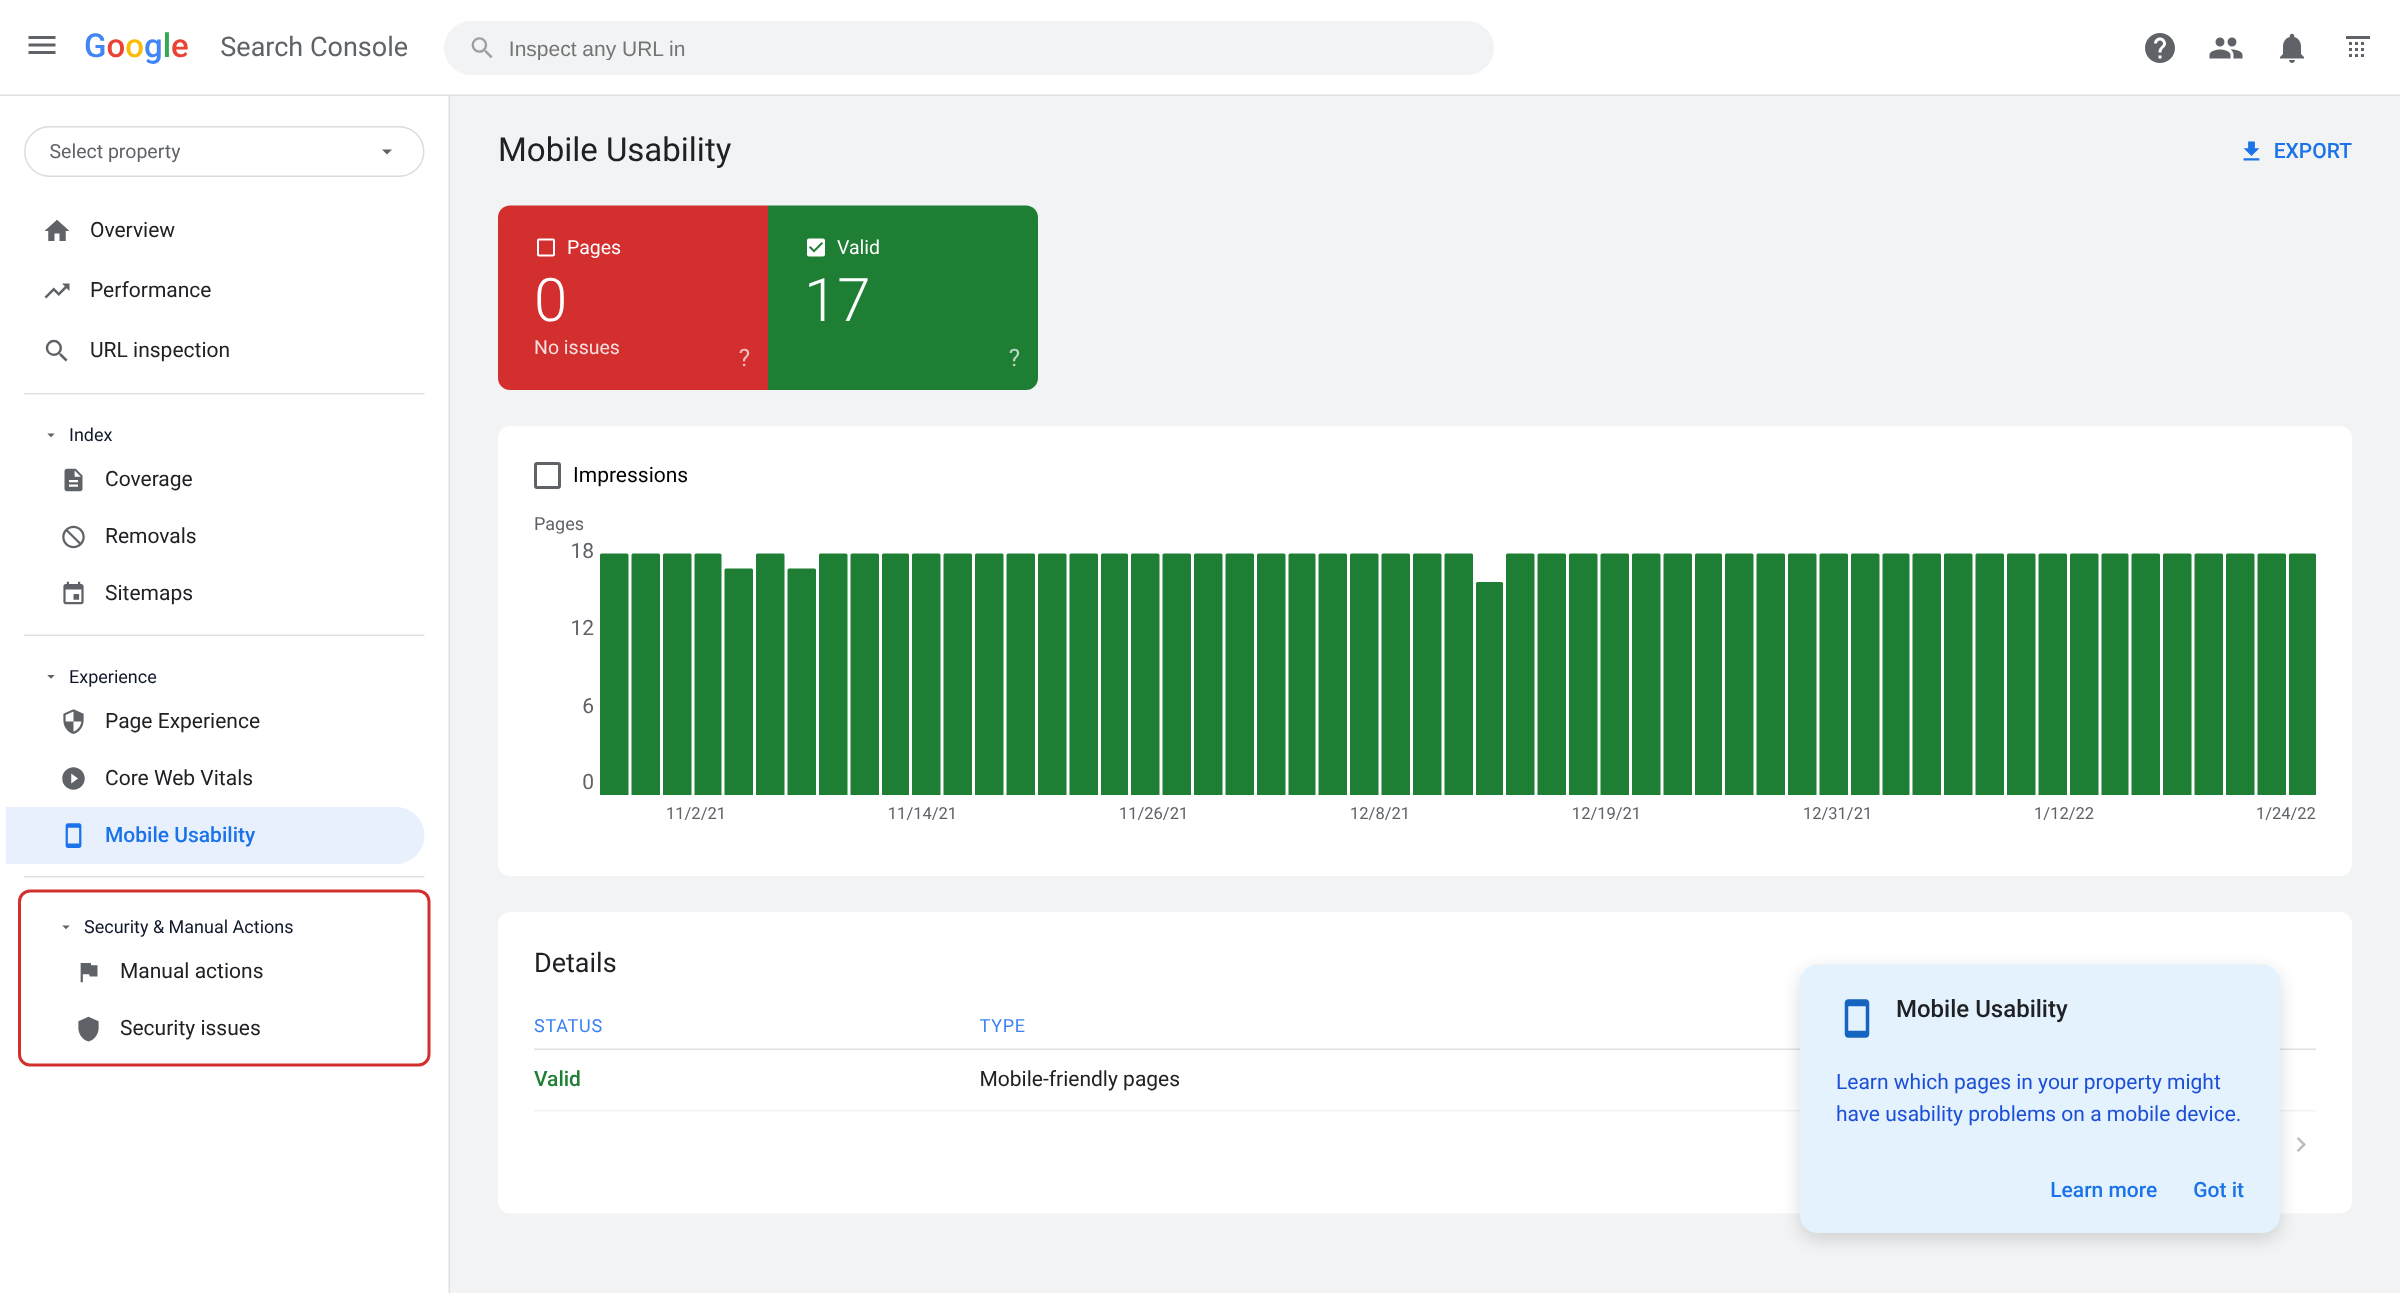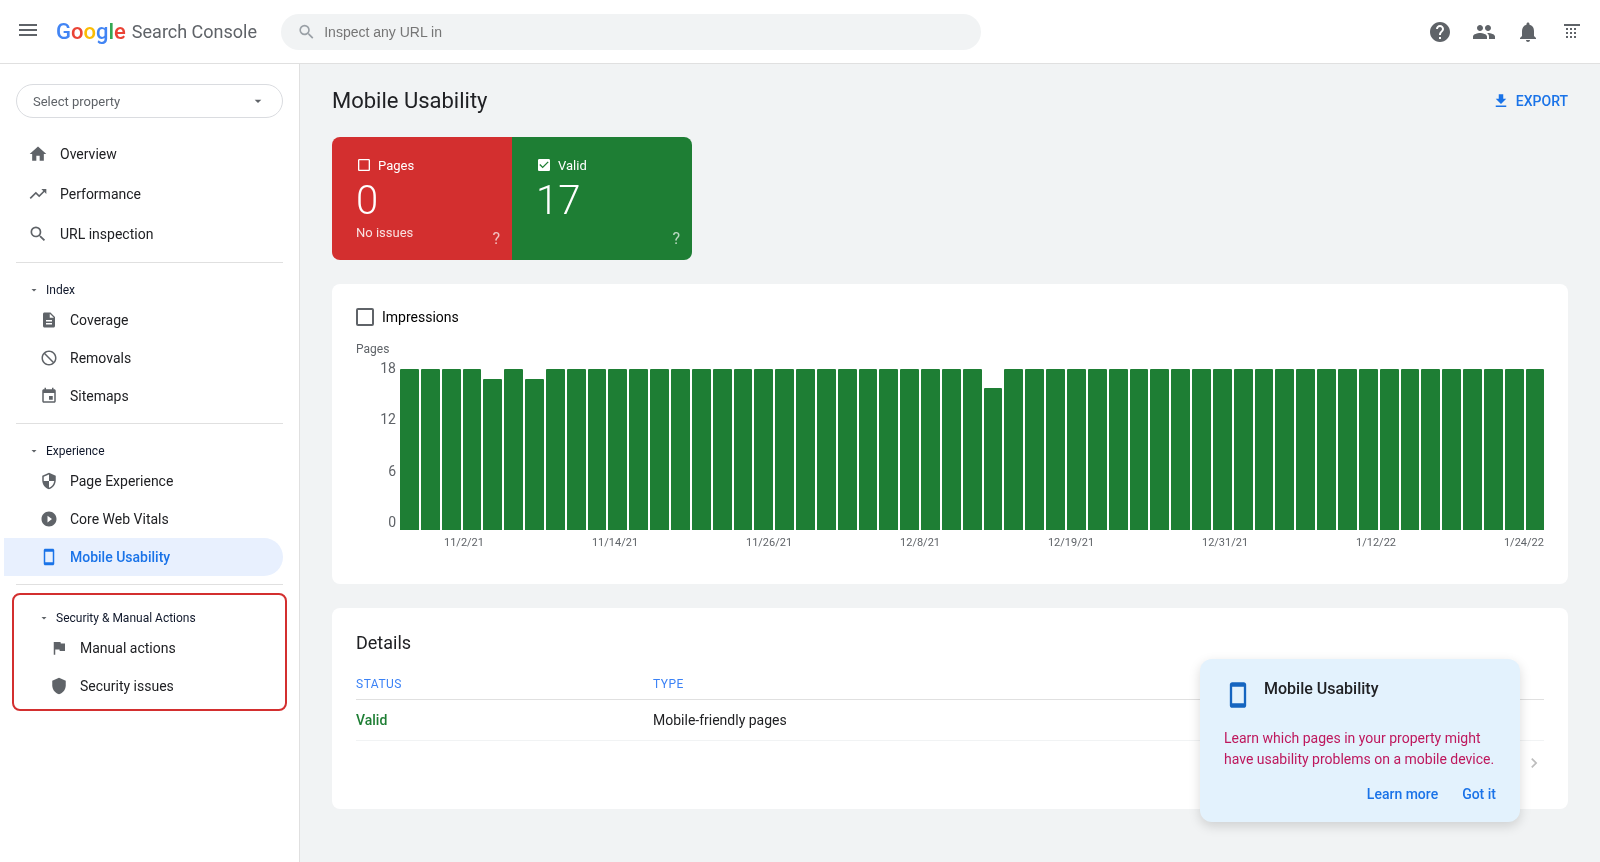--- a/index.html
+++ b/index.html
@@ -5,21 +5,21 @@
     * { box-sizing: border-box; margin: 0; padding: 0; }
     body { font-family: 'Google Sans', Roboto, Arial, sans-serif; background: #f1f3f4; display: flex; flex-direction: column; height: 862px; overflow: hidden; }
 
     
     .header {
       display: flex; align-items: center; background: #fff;
       padding: 0 16px; height: 64px; border-bottom: 1px solid #e0e0e0;
       position: fixed; top: 0; left: 0; right: 0; z-index: 100;
     }
     .header-menu-icon { margin-right: 16px; cursor: pointer; }
-    .logo { display: flex; align-items: center; gap: 6px; margin-right: 24px; }
+    .logo { display: flex; align-items: center; gap: 21px; margin-right: 24px; }
     .logo-text { font-size: 18px; color: #5f6368; white-space: nowrap; }
     .search-bar {
       flex: 1; max-width: 700px; background: #f1f3f4; border-radius: 24px;
       display: flex; align-items: center; padding: 8px 16px; gap: 8px;
     }
     .search-input { border: none; background: transparent; outline: none; font-size: 14px; color: #202124; width: 100%; }
     .header-icons { margin-left: auto; display: flex; align-items: center; gap: 20px; }
     .header-icon { width: 24px; height: 24px; cursor: pointer; color: #5f6368; }
 
     
@@ -125,23 +125,23 @@
     
     .tooltip-popup {
       position: fixed; bottom: 40px; right: 80px;
       background: #e3f2fd; border-radius: 12px; padding: 20px 24px;
       width: 320px; box-shadow: 0 4px 12px rgba(0,0,0,0.15);
       z-index: 200;
     }
     .tooltip-header { display: flex; align-items: flex-start; gap: 12px; margin-bottom: 12px; }
     .tooltip-icon { color: #1565c0; font-size: 28px; margin-top: 2px; }
     .tooltip-title { font-size: 16px; font-weight: 500; color: #202124; }
-    .tooltip-body { font-size: 14px; color: #be185d; line-height: 1.5; margin-bottom: 16px; margin-left: 0; }
+    .tooltip-body { font-size: 14px; color: #1d4ed8; line-height: 1.5; margin-bottom: 16px; margin-left: 0; }
     .tooltip-actions { display: flex; justify-content: flex-end; gap: 24px; }
-    .tooltip-link { color: #1a73e8; font-size: 14px; font-weight: 500; cursor: pointer; }
+    .tooltip-link { color: #1a73e8; font-size: 14px; font-weight: 500; cursor: pointer; margin-top: 16px; }
   </style>
 </head>
 <body>
 
 <div class="header">
   <div class="header-menu-icon">
     <svg width="24" height="24" viewBox="0 0 24 24" fill="#5f6368">
       <path d="M3 18h18v-2H3v2zm0-5h18v-2H3v2zm0-7v2h18V6H3z"></path>
     </svg>
   </div>

